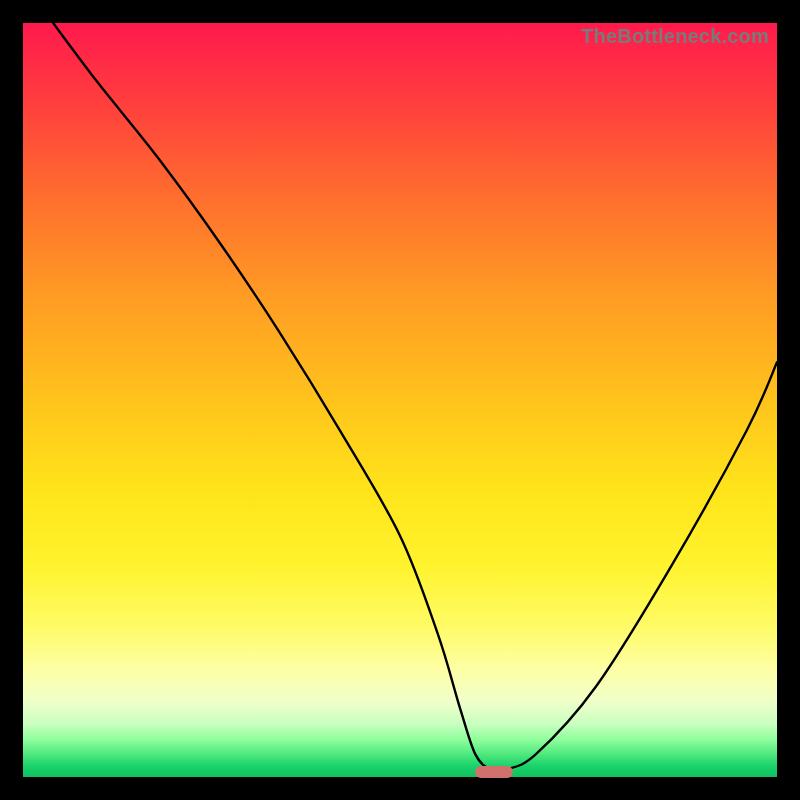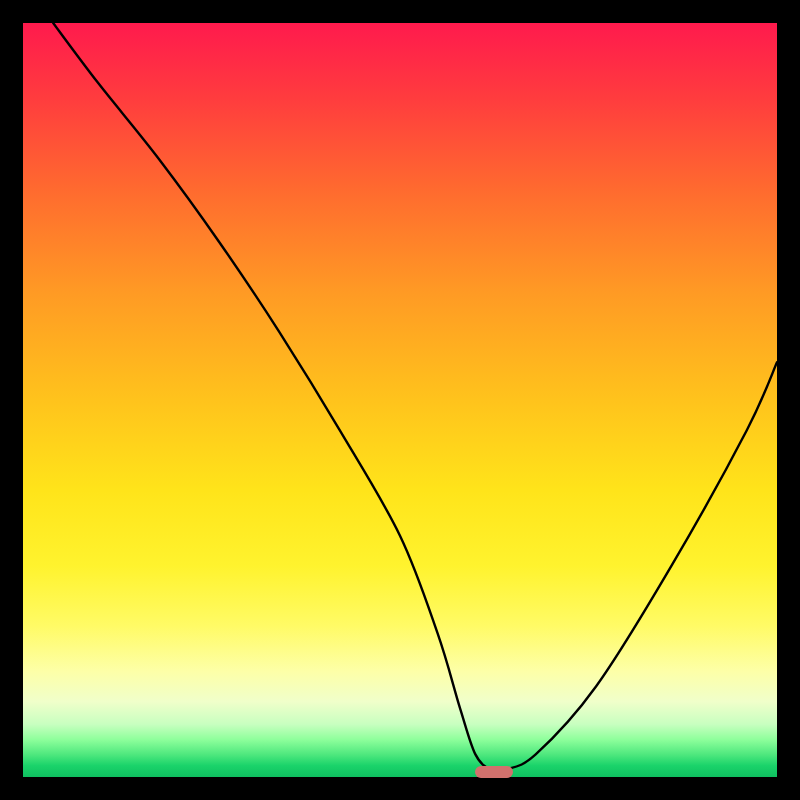--- a/index.html
+++ b/index.html
@@ -58,19 +58,20 @@
     height: 12px;
     border-radius: 6px;
     background: #d1716d;
     transform: translate(-50%, -50%);
   }
 </style>
 </head>
 <body>
 
 <div class="frame">
+  <div class="watermark">TheBottleneck.com</div>
 
   <svg class="curve" viewBox="0 0 754 754" preserveAspectRatio="none">
     <path id="curve-path" d="M 30.2 0.0 C 37.7 10.1, 57.8 37.7, 75.4 60.3 C 93.0 82.9, 115.6 109.3, 135.7 135.7 C 155.8 162.1, 175.9 189.8, 196.0 218.7 C 216.1 247.6, 236.3 277.7, 256.4 309.1 C 276.5 340.6, 296.6 373.2, 316.7 407.2 C 336.8 441.1, 360.7 478.8, 377.0 512.7 C 393.3 546.7, 404.6 581.8, 414.7 610.7 C 424.8 639.6, 431.0 666.0, 437.3 686.1 C 443.6 706.2, 447.4 721.3, 452.4 731.4 C 457.4 741.4, 462.5 743.9, 467.5 746.5 C 472.5 749.0, 475.0 749.0, 482.6 746.5 C 490.1 743.9, 497.6 745.2, 512.7 731.4 C 527.8 717.6, 550.4 694.9, 573.0 663.5 C 595.7 632.1, 623.3 585.6, 648.4 542.9 C 673.6 500.2, 706.2 441.1, 723.8 407.2 C 741.4 373.2, 749.0 350.6, 754.0 339.3" fill="none" stroke="#000000" stroke-width="2.4" stroke-linejoin="round" stroke-linecap="round"></path>
   </svg>
 
   <div id="marker" class="marker" style="left: 471.25px; top: 748.722px; background: rgb(209, 113, 109);"></div>
 </div>
 
 </body></html>

